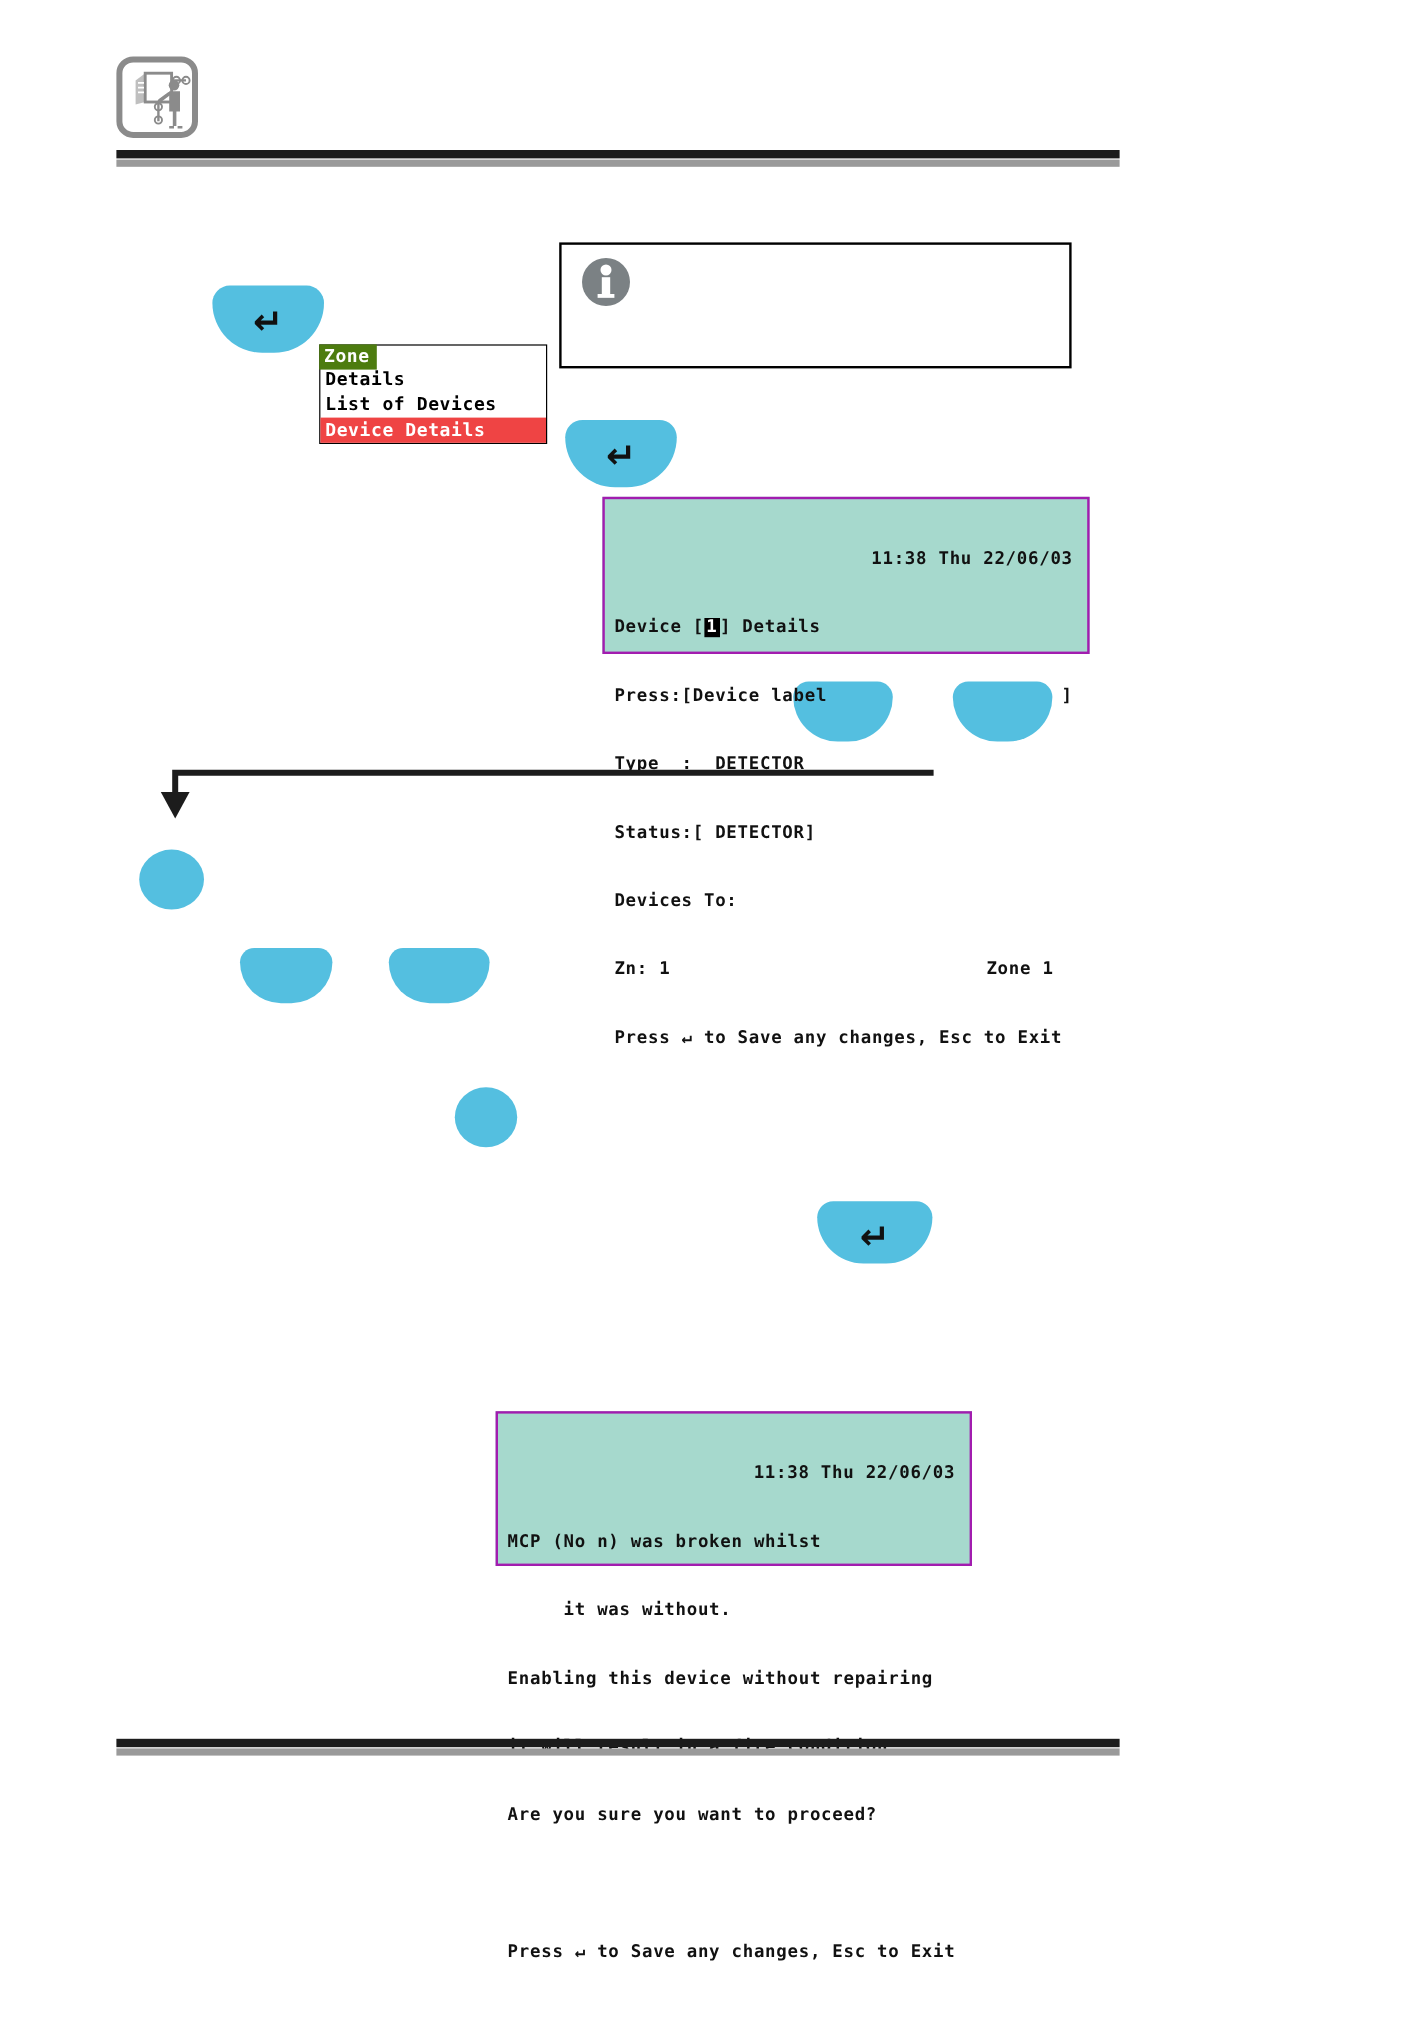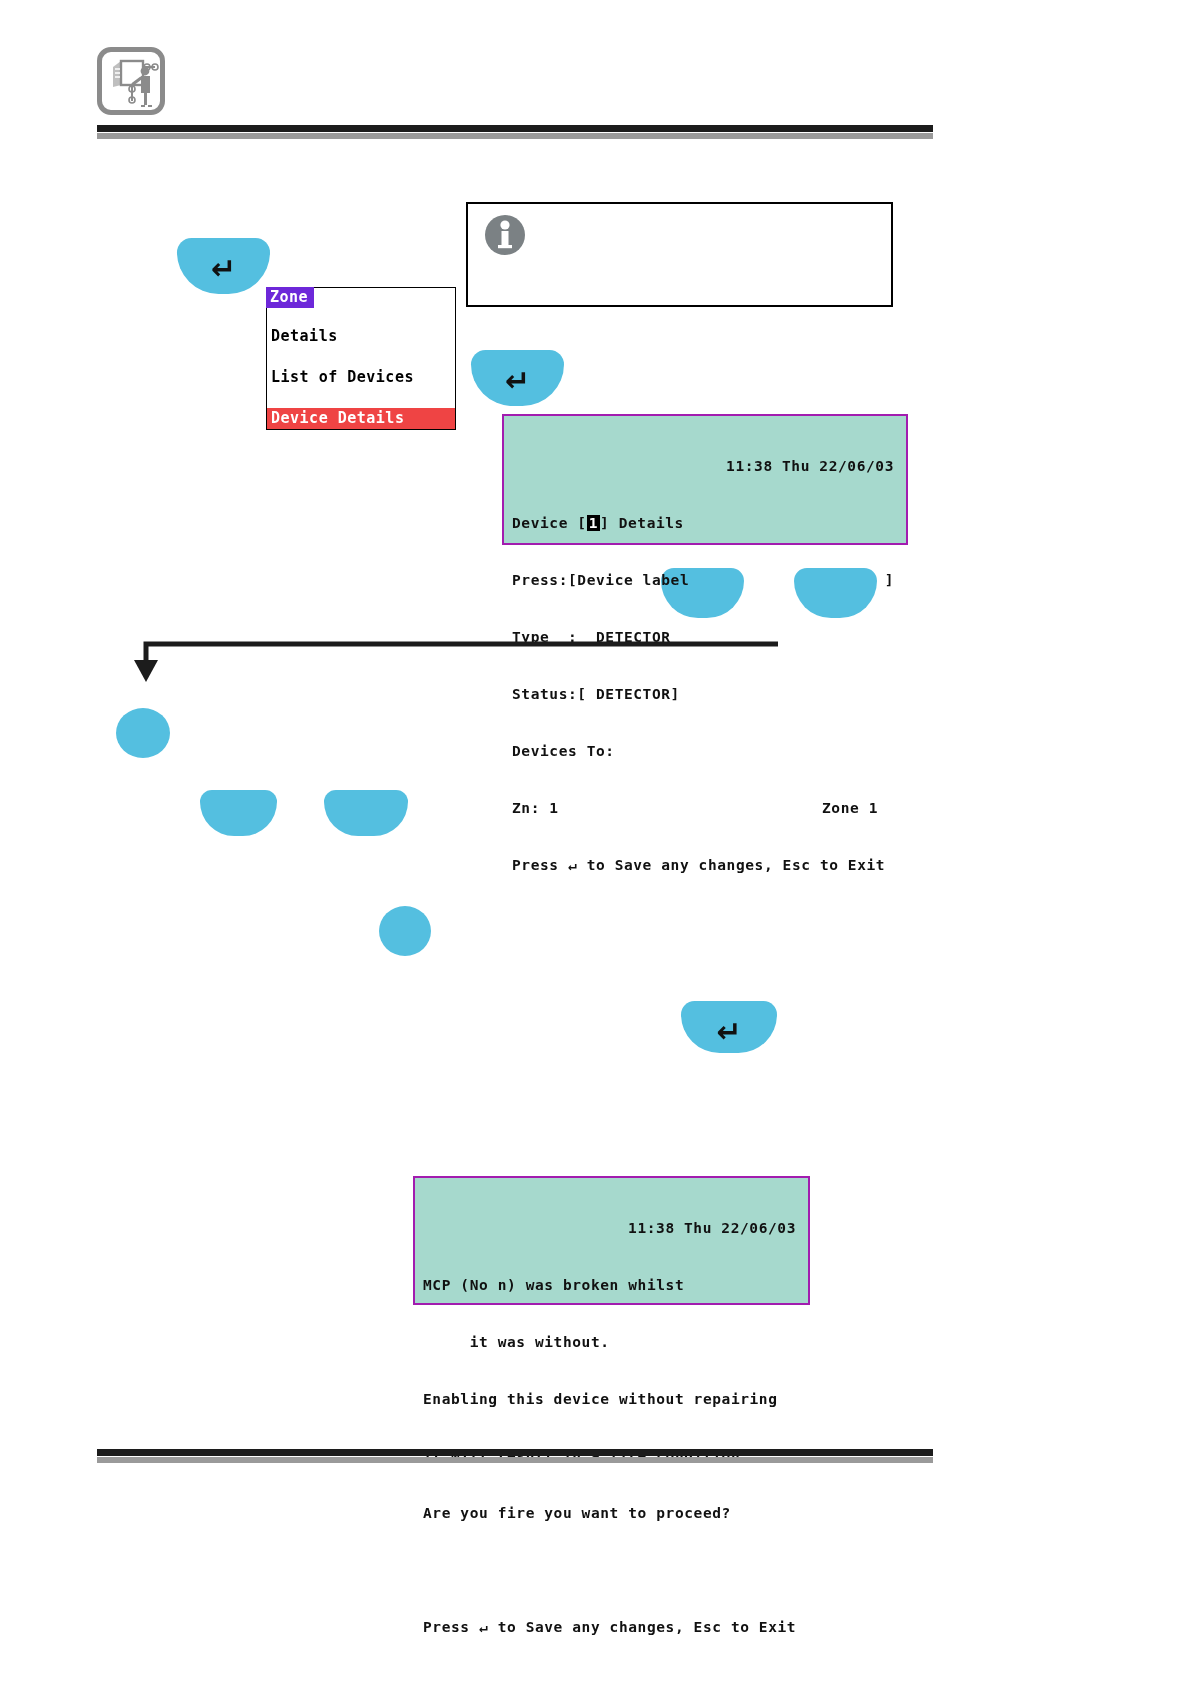--- a/index.html
+++ b/index.html
@@ -54,26 +54,26 @@
 
   
   .menu{
     position:absolute;left:266px;top:287px;width:190px;
     font-family:"DejaVu Sans Mono","Liberation Mono",monospace;
     font-size:15px;font-weight:700;letter-spacing:0.5px;
     background:#fff;border:1px solid #000;box-sizing:border-box;
   }
   .menu-title{
     position:absolute;left:266px;top:287px;
-    background:#6d28d9;color:#fff;padding:1px 6px 2px 4px;
+    background:#4d7c0f;color:#fff;padding:1px 6px 2px 4px;
     font-family:"DejaVu Sans Mono","Liberation Mono",monospace;
     font-size:15px;font-weight:700;letter-spacing:0.5px;
     z-index:3;
   }
-  .menu .row{padding:1px 4px 2px 4px;color:#000;white-space:pre;margin-top:20px;}
+  .menu .row{padding:1px 4px 2px 4px;color:#000;white-space:pre;}
   .menu .row.sel{background:#ef4444;color:#fff;}
   .menu .spacer{height:18px;}
 
   
   .lcd{
     position:absolute;background:#a6d9cd;border:2px solid #a21caf;
     font-family:"DejaVu Sans Mono","Liberation Mono",monospace;
     font-size:14.5px;font-weight:700;color:#111;
     letter-spacing:0.6px;line-height:19px;
     box-sizing:border-box;padding:3px 8px 4px 8px;
@@ -173,21 +173,21 @@
   </svg>
 
   <div class="lcd" id="lcd2">
     <div class="ln">
       <span class="right">11:38 Thu 22/06/03</span>
     </div>
     <div class="ln">MCP (No n) was broken whilst</div>
     <div class="ln">     it was without.</div>
     <div class="ln">Enabling this device without repairing</div>
     <div class="ln">it will result in a fire condition</div>
-    <div class="ln">Are you fire you want to proceed?</div>
+    <div class="ln">Are you sure you want to proceed?</div>
     <div class="ln"></div>
     <div class="ln">Press ↵ to Save any changes, Esc to Exit</div>
   </div>
 
   <div class="rule rule-bot">
     <div class="bar1"></div>
     <div class="bar2"></div>
   </div>
 
 </div>

